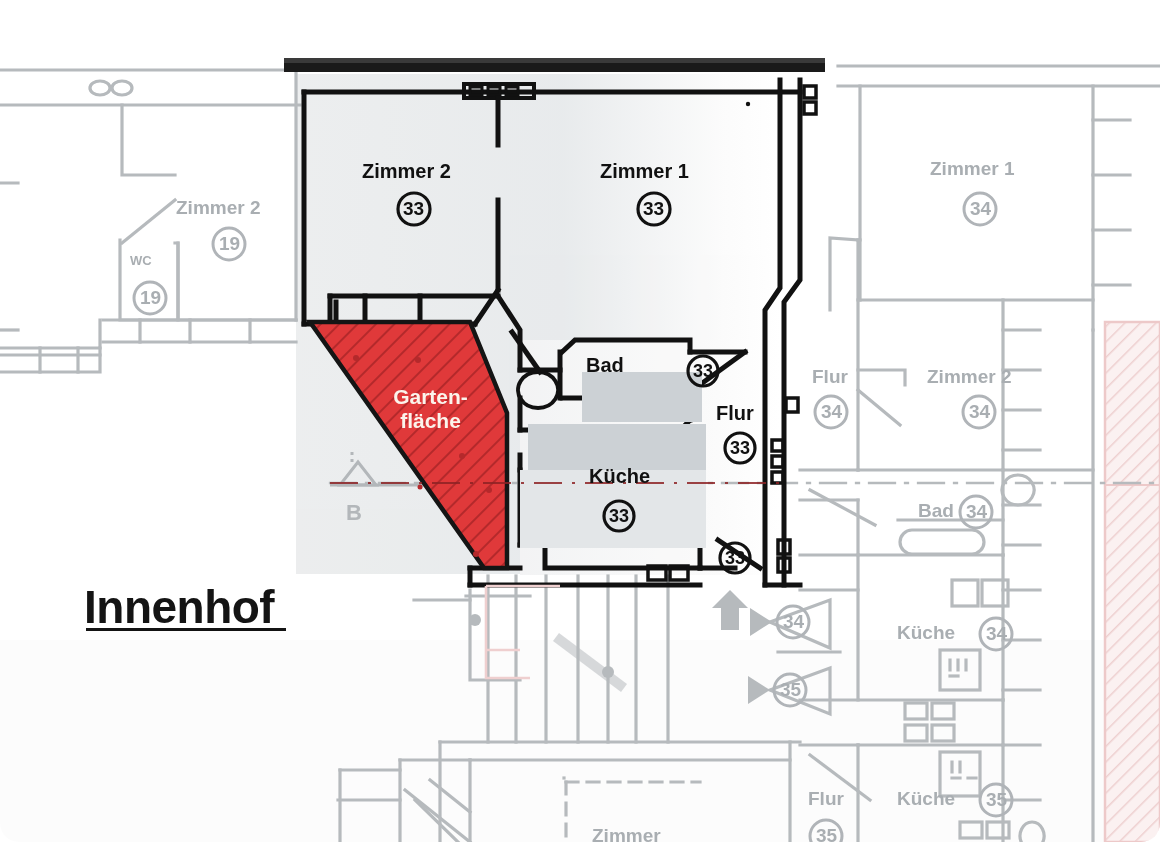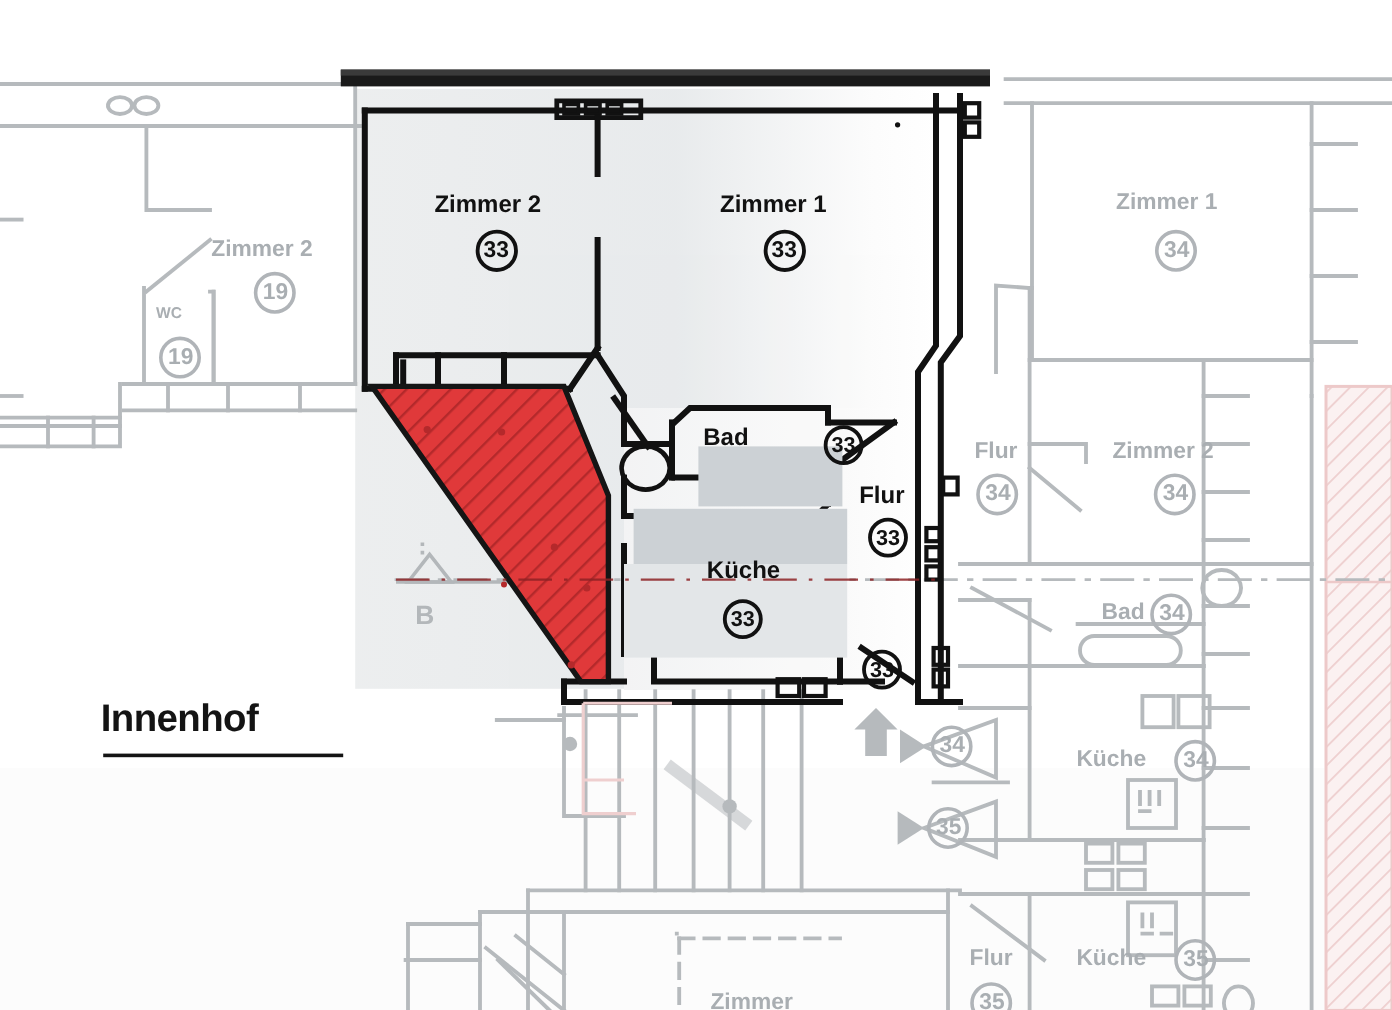--- a/index.html
+++ b/index.html
@@ -2,37 +2,38 @@
 <html><head>
 <meta charset="utf-8">
 <style>
   html,body{margin:0;padding:0;background:#ffffff;}
   body{font-family:"Liberation Sans", sans-serif;}
   #stage{
     position:relative;
     width:1160px;height:842px;
     background:#ffffff;
     overflow:hidden;
+    border-radius:19px;
   }
   #plan{position:absolute;left:0;top:0;width:1160px;height:842px;}
   .ovl{position:absolute;pointer-events:none;}
 
   
   .lbl{
     position:absolute;
     white-space:nowrap;
     line-height:1;
   }
   .lbl-dark{ color:#111111; font-weight:bold; }
   .lbl-gray{ color:#a9aeb2; font-weight:bold; }
 
   .innenhof{
     position:absolute;
     left:84px; top:580px;
-    font-size:32px;
+    font-size:46px;
     font-weight:bold;
     color:#141414;
     letter-spacing:-0.5px;
   }
   .innenhof-rule{
     position:absolute;
     left:86px; top:628px;
     width:200px; height:3px;
     background:#141414;
   }
@@ -408,19 +409,23 @@
   <div class="lbl lbl-gray" style="left:970px;top:199px;font-size:19px;">34</div>
   <div class="lbl lbl-gray" style="left:821px;top:402px;font-size:19px;">34</div>
   <div class="lbl lbl-gray" style="left:969px;top:402px;font-size:19px;">34</div>
   <div class="lbl lbl-gray" style="left:966px;top:502px;font-size:19px;">34</div>
   <div class="lbl lbl-gray" style="left:986px;top:624px;font-size:19px;">34</div>
   <div class="lbl lbl-gray" style="left:986px;top:790px;font-size:19px;">35</div>
   <div class="lbl lbl-gray" style="left:816px;top:826px;font-size:19px;">35</div>
   <div class="lbl lbl-gray" style="left:783px;top:612px;font-size:19px;">34</div>
   <div class="lbl lbl-gray" style="left:780px;top:680px;font-size:19px;">35</div>
 
+  <div class="garten">
+    <span>Garten-</span><br>
+    <span>fläche</span>
+  </div>
 
   <div class="innenhof">Innenhof</div>
   <div class="innenhof-rule"></div>
 
   <div class="secB">B</div>
 
 </div>
 
 </body></html>

